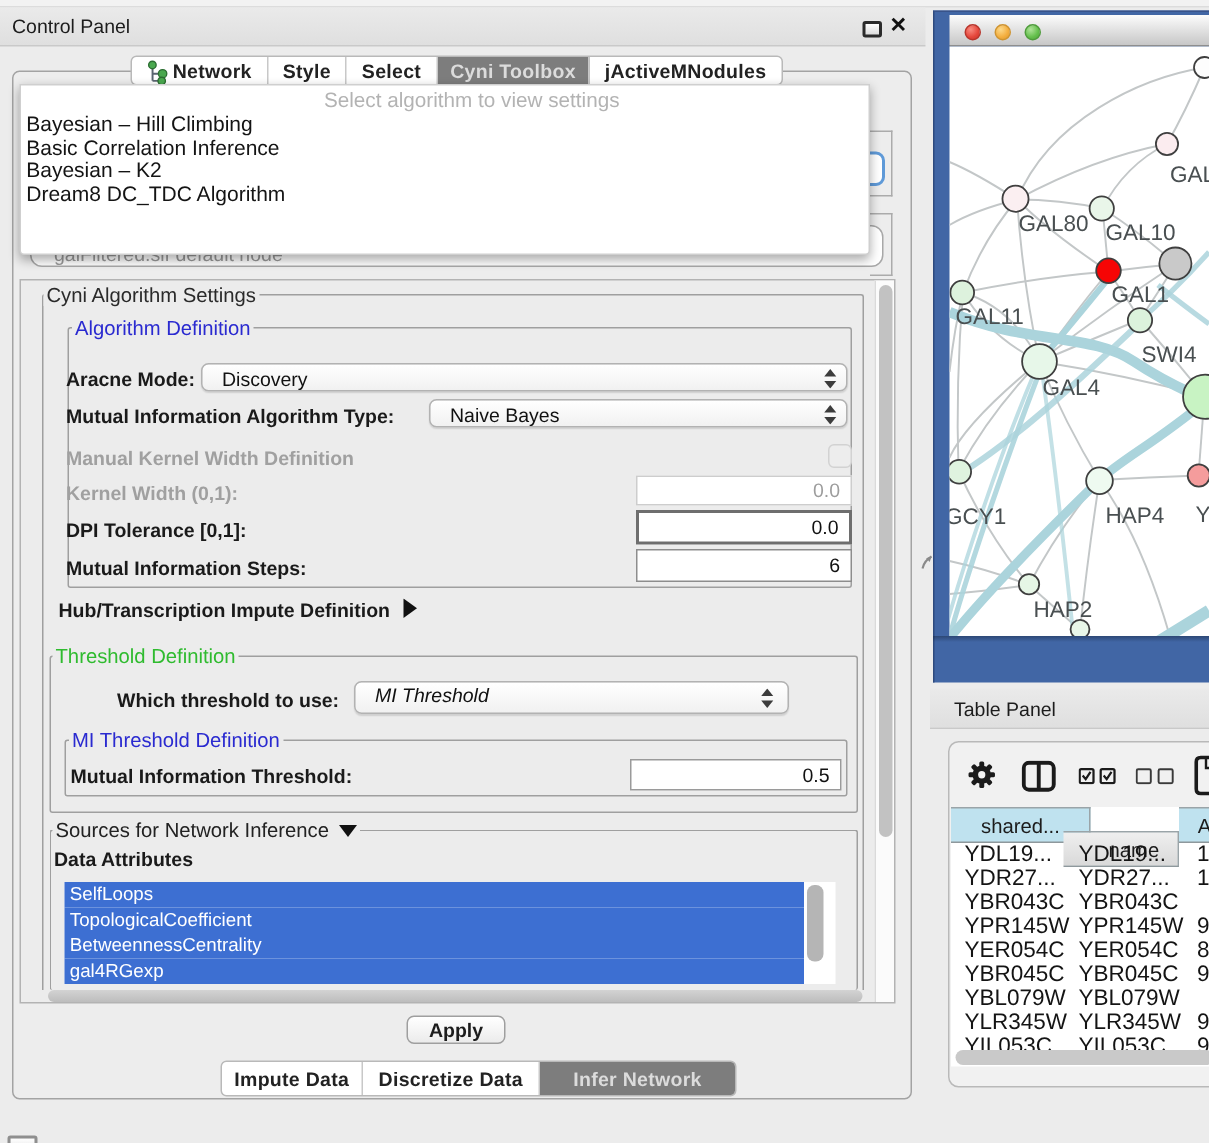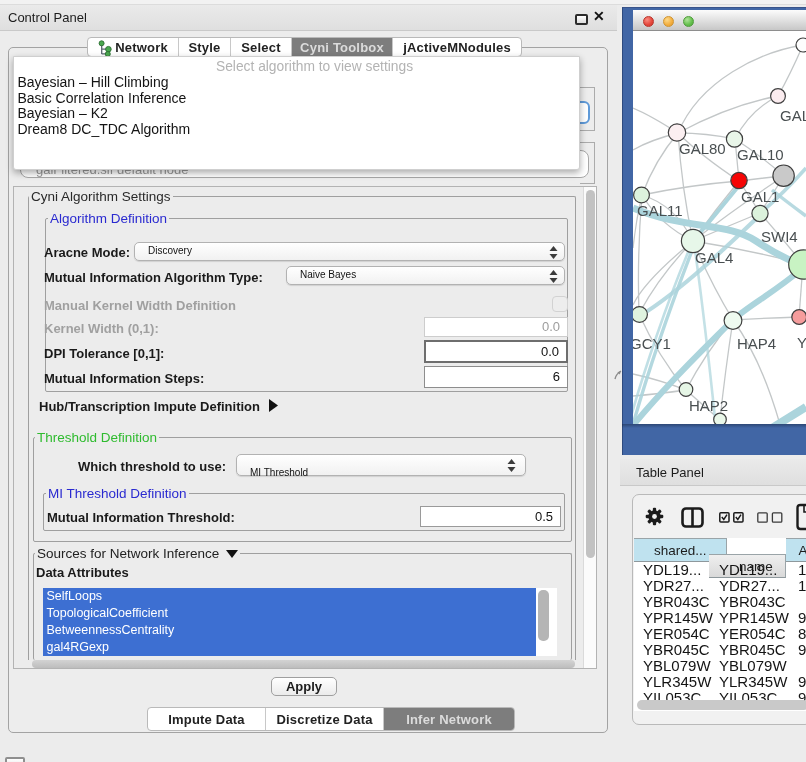--- a/index.html
+++ b/index.html
@@ -25,21 +25,21 @@
 
 #scrollpane{left:13px;top:186px;width:584px;height:483px;border:1px solid #b3b3b3;background:#ececec;}
 #vsb{left:583px;top:187px;width:13px;height:481px;background:#fbfbfb;border-left:1px solid #dadada;}
 #vsb .th{position:absolute;left:1.5px;top:3px;width:9px;height:368px;background:#c2c2c2;border-radius:5px;}
 #hsb-th{left:32px;top:660px;width:543px;height:8px;background:linear-gradient(#d3d3d3,#bdbdbd);border-radius:4px;}
 
 .gbox{border:1px solid #9f9f9f;border-radius:2px;}
 .legend{position:absolute;font-size:13.5px;color:#2a2a2a;background:#ececec;padding:0 2px;white-space:nowrap;}
 .lbl{position:absolute;font-size:13px;font-weight:bold;color:#1a1a1a;white-space:nowrap;}
 .lbl.dis{color:#a0a0a0;}
-.combo{position:absolute;background:linear-gradient(#ffffff,#f1f1f1);border:1px solid #b2b2b2;border-radius:5px;box-shadow:0 1px 1px rgba(0,0,0,0.12);font-size:10px;color:#111;}
+.combo{position:absolute;background:linear-gradient(#ffffff,#f1f1f1);border:1px solid #b2b2b2;border-radius:5px;box-shadow:0 1px 1px rgba(0,0,0,0.12);font-size:13px;color:#111;}
 .combo .tx{position:absolute;left:13px;top:2px;}
 .field{position:absolute;background:#fff;font-size:13px;color:#111;text-align:right;padding-right:7px;}
 
 #attr-list{left:43px;top:588px;width:514px;height:68px;background:#fff;}
 #attr-list .it{height:17px;line-height:17px;background:#3d6fd2;color:#fff;font-size:12.5px;padding-left:3.5px;width:493px;}
 #list-vsb{left:538px;top:590px;width:11px;height:51px;background:#b5b5b5;border-radius:5px;}
 
 #apply{left:271px;top:677px;width:66px;height:19px;border:1px solid #9f9f9f;border-radius:5px;background:linear-gradient(#ffffff,#ebebeb);text-align:center;font-size:13px;font-weight:bold;color:#1c1c1c;line-height:17px;}
 #corner-icon{left:5px;top:757px;width:20px;height:12px;border:2px solid #8f8f8f;border-radius:2px;background:linear-gradient(#fff,#e2e2e2);}
 
@@ -141,21 +141,21 @@
     <div class="lbl" style="left:39px;top:399px;">Hub/Transcription Impute Definition</div>
     <svg class="abs" style="left:268px;top:399px;" width="11" height="13">
         <path d="M1,0 L10,6.5 L1,13 Z" fill="#111"></path>
       </svg>
 
     <div class="abs gbox" style="left:33px;top:437px;width:539px;height:105px;"></div>
     <div class="legend" style="left:35px;top:430px;color:#2fbb2f;">Threshold Definition</div>
 
     <div class="lbl" style="left:78px;top:459px;">Which threshold to use:</div>
     <div class="combo" style="left:236px;top:454px;width:290px;height:22px;">
-        <span class="tx" style="top:12px;">MI Threshold</span>
+        <span class="tx" style="top:1px;font-style:italic;">MI Threshold</span>
       <svg width="9" height="13" style="position:absolute;right:9px;top:4px;">
           <path d="M4.5,0 L8.5,5 L0.5,5 Z" fill="#3c3c3c"></path>
           <path d="M4.5,13 L8.5,8 L0.5,8 Z" fill="#3c3c3c"></path>
         </svg>
       </div>
 
     <div class="abs gbox" style="left:43px;top:493px;width:522px;height:38px;"></div>
     <div class="legend" style="left:46px;top:486px;color:#2a2ad0;">MI Threshold Definition</div>
 
     <div class="lbl" style="left:47px;top:510px;">Mutual Information Threshold:</div>
@@ -170,21 +170,21 @@
       <div class="it">SelfLoops</div>
       <div class="it">TopologicalCoefficient</div>
       <div class="it">BetweennessCentrality</div>
       <div class="it">gal4RGexp</div>
     </div>
     <div class="abs" id="list-vsb"></div>
   </div>
 
   <div class="abs" id="apply">Apply</div>
   <div class="abs seg" id="tabs-bot">
-    <div class="sg" style="width:118px;">Impute Data</div>
+    <div class="sg" style="width:94px;">Impute Data</div>
     <div class="sg" style="width:118px;">Discretize Data</div>
     <div class="sg on" style="width:130px;">Infer Network</div>
   </div>
   <div class="abs" id="corner-icon"></div>
   <svg class="abs" style="left:614px;top:370px;" width="8" height="10" viewBox="0 0 8 10">
       <path d="M7,1 Q2,4 1,9" fill="none" stroke="#8a8a8a" stroke-width="1.4"></path>
       <path d="M7,1 L3.4,2.2 L5.8,4.6 Z" fill="#8a8a8a"></path>
     </svg>
 
   <div class="abs" id="popup">

